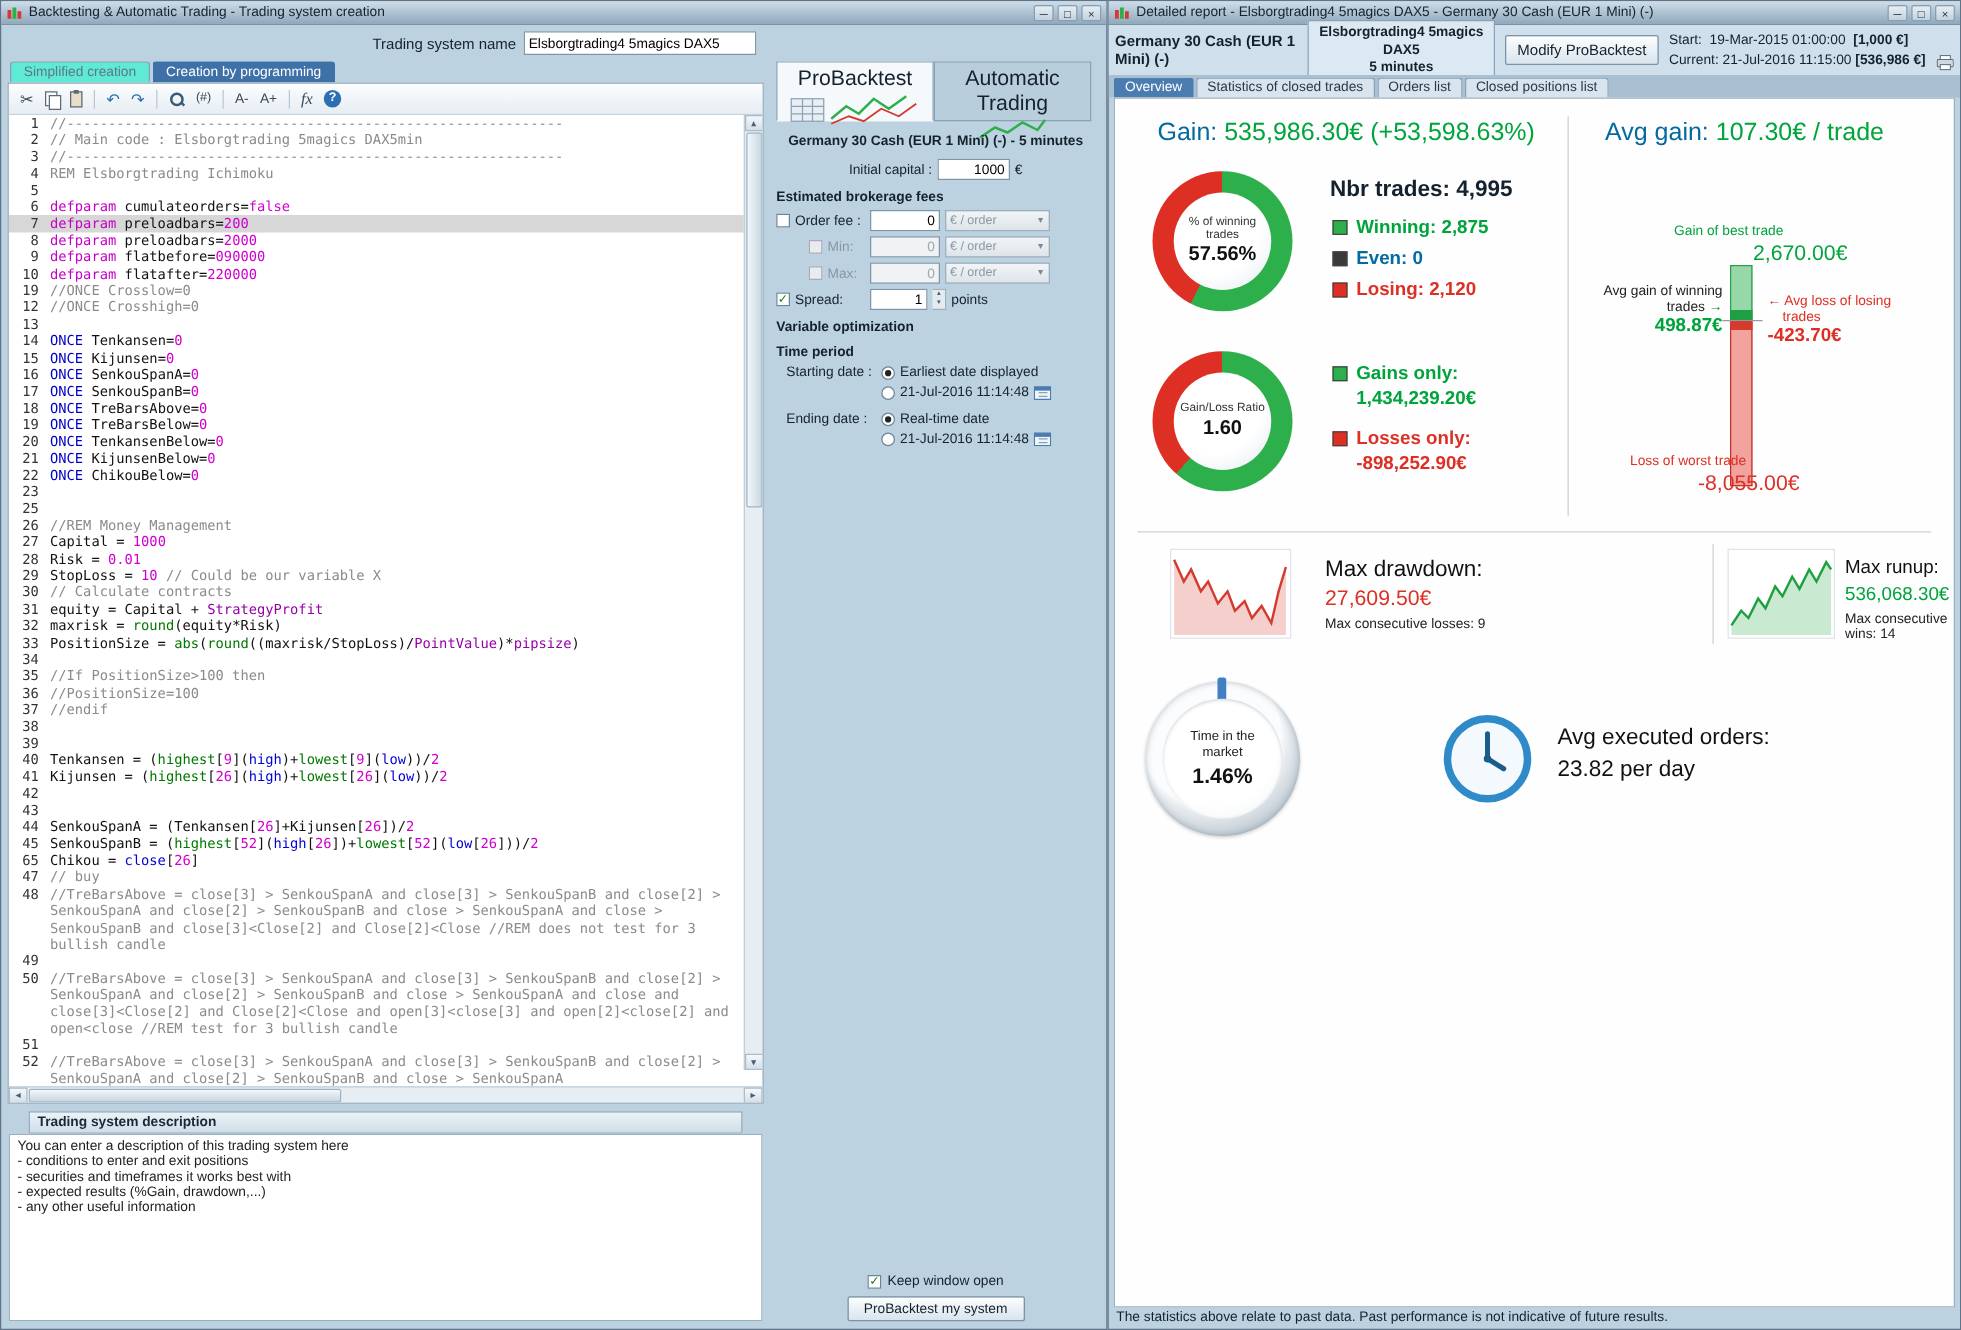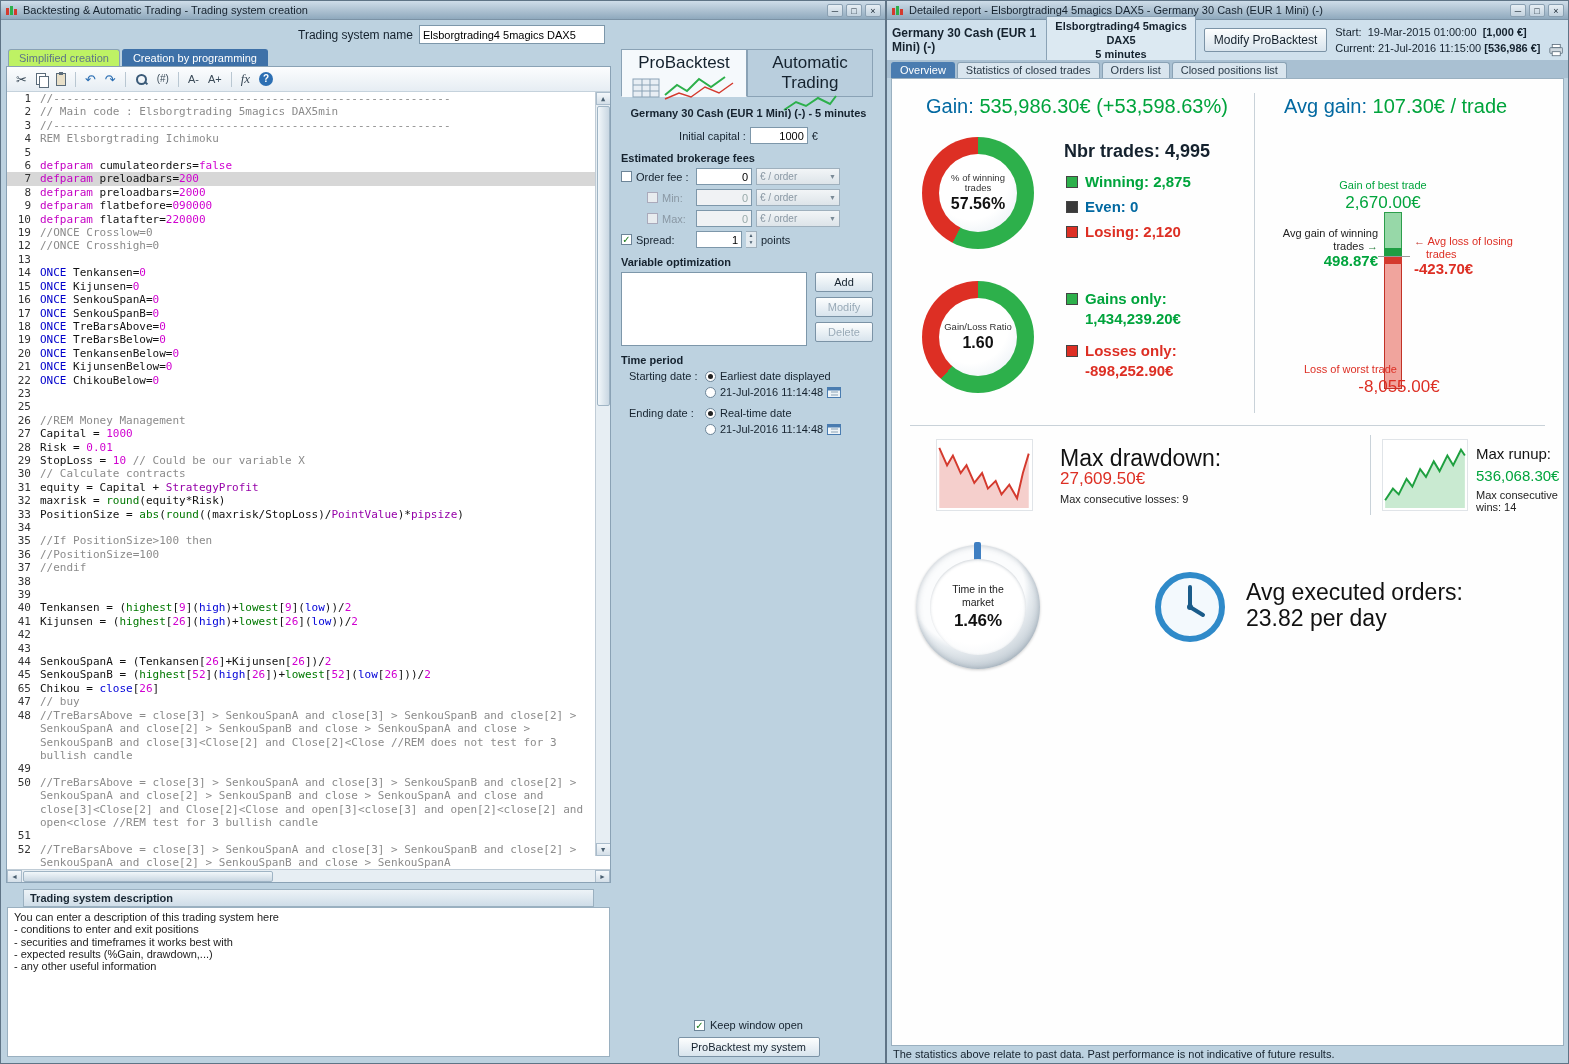--- a/index.html
+++ b/index.html
@@ -18,21 +18,21 @@
   .winbtn { width:16px; height:13px; font-size:9px; line-height:12px; text-align:center; color:#1a2834; background:linear-gradient(#e7eef4,#c2d2de); border:1px solid #8aa0b2; border-radius:2px; cursor:default; }
 
   
   .left-body { flex:1; display:flex; flex-direction:column; overflow:hidden; }
   .name-row { height:29px; flex:none; display:flex; align-items:center; padding-left:297px; gap:6px; font-size:12px; }
   .name-input { width:186px; height:19px; font-size:11px; border:1px solid #7d97aa; background:#fff; padding:0 3px; font-family:"Liberation Sans",sans-serif; }
   .left-cols { flex:1; display:flex; overflow:hidden; }
   .editor-col { width:612px; flex:none; display:flex; flex-direction:column; padding:0 2px 0 5px; }
   .tabs-row { display:flex; gap:2px; height:17px; flex:none; margin-left:2px; font-size:11px; }
   .tab { padding:2px 10px 0; border-radius:3px 3px 0 0; border:1px solid #8aa2b5; border-bottom:none; }
-  .tab.inactive { background:#bef264; color:#5f7687; }
+  .tab.inactive { background:#5eead4; color:#5f7687; }
   .tab.active { background:#3e71a8; color:#fff; border-color:#3e71a8; }
   .editor-frame { background:#fff; border:1px solid #8aa2b5; display:flex; flex-direction:column; flex:1; overflow:hidden; }
   .toolbar { height:25px; flex:none; background:linear-gradient(#fcfdfe,#e6edf3); border-bottom:1px solid #c5d2dc; display:flex; align-items:center; gap:9px; padding:0 9px; font-size:13px; color:#3a4a58; }
   .tb-sep { width:1px; height:15px; background:#b9c7d2; }
   .tb { cursor:default; line-height:1; }
   .tb.blue { color:#2c6fb3; }
   .i-copy { position:relative; width:11px; height:13px; }
   .i-copy::before, .i-copy::after { content:""; position:absolute; width:8px; height:10px; border:1px solid #5a6b7a; background:#fff; }
   .i-copy::before { left:0; top:0; } .i-copy::after { left:3px; top:3px; }
   .i-paste { position:relative; width:10px; height:13px; border:1px solid #5a6b7a; background:#e8dfc8; }
@@ -125,21 +125,21 @@
   .bars { position:absolute; left:492px; top:130px; width:20px; height:200px; }
   .baseline { position:absolute; left:-6px; top:47px; width:32px; height:1px; background:#999; }
   .bar-green { position:absolute; left:0; bottom:153px; width:18px; background:#97d8a8; border:1px solid #2d9e4c; }
   .avg-win-seg { position:absolute; left:-1px; bottom:-1px; width:18px; background:#1f9e43; }
   .bar-red { position:absolute; left:0; top:48px; width:18px; background:#f0a49d; border:1px solid #c23227; }
   .avg-loss-seg { position:absolute; left:-1px; top:-1px; width:18px; background:#d43a2e; }
   .small-note { font-size:11px; line-height:1.15; }
   .arrow-g { color:#1f7a35; } .arrow-r { color:#c23227; }
 
   .spark { border:1px solid #e0e4e8; background:#fff; }
-  .statlabel { font-size:23px; color:#111; }
+  .statlabel { font-size:18px; color:#111; }
   .statvalue { font-size:17px; font-weight:normal; }
   .statsub { font-size:11px; color:#222; }
 
   .gauge { position:absolute; width:124px; height:124px; border-radius:50%;
            background:radial-gradient(circle at 42% 35%, #fbfcfd 52%, #e6ebef 58%, #c2ccd4 76%, #aab6c0 100%);
            box-shadow: inset 0 0 6px rgba(60,80,100,.35), 0 1px 3px rgba(0,0,0,.2); }
   .gauge .ginner { position:absolute; inset:14px; border-radius:50%; background:radial-gradient(circle at 45% 38%, #ffffff 60%, #eef2f5 100%); box-shadow: inset 0 1px 3px rgba(60,80,100,.25); display:flex; flex-direction:column; align-items:center; justify-content:center; text-align:center; }
   .gauge .needle { position:absolute; left:58px; top:-3px; width:7px; height:20px; background:#3f7fc2; border-radius:2px; }
   .glabel { font-size:10.5px; color:#222; line-height:1.15; }
   .gvalue { font-size:17px; font-weight:bold; color:#111; margin-top:3px; }
@@ -485,28 +485,20 @@
             <span style="width:56px">Spread:</span>
             <input class="txt-input" style="width: 46px;" value="1">
               <span class="spin">
                 <span>▲</span>
                 <span>▼</span>
               </span>
             <span>points</span>
           </div>
 
           <div class="sec-head">Variable optimization</div>
-          <div class="opt-wrap">
-            <div class="listbox"></div>
-            <div class="btn-col">
-              <div class="sbtn">Add</div>
-              <div class="sbtn dis">Modify</div>
-              <div class="sbtn dis">Delete</div>
-            </div>
-          </div>
 
           <div class="sec-head">Time period</div>
           <div class="mrow" style="margin-left:8px">
             <span style="width:72px">Starting date :</span>
             <span class="radio sel"></span>
             <span>Earliest date displayed</span>
           </div>
           <div class="mrow" style="margin-left:84px">
             <span class="radio"></span>
             <span>21-Jul-2016 11:14:48</span>
@@ -638,21 +630,21 @@
       </div>
       <div class="leg2 red" style="left:174px;top:262px">
         <span class="row1">
             <span class="sq r"></span>
             <span>Losses only:</span>
           </span>
         <div style="padding-left:19px">-898,252.90€</div>
       </div>
 
       <div class="abs green" style="left:396px;top:100px;width:190px;text-align:center;font-size:11px">Gain of best trade</div>
-      <div class="abs green" style="left:396px;top:114px;width:190px;text-align:center;font-size:17px">2,670.00€</div>
+      <div class="abs green" style="left:396px;top:114px;width:190px;text-align:right;font-size:17px">2,670.00€</div>
 
       <div class="bars">
         <div class="baseline"></div>
         <div class="bar-green" style="height: 44px;">
             <div class="avg-win-seg" style="height: 8px;"></div>
           </div>
         <div class="bar-red" style="height: 132px;">
             <div class="avg-loss-seg" style="height: 7px;"></div>
           </div>
       </div>

